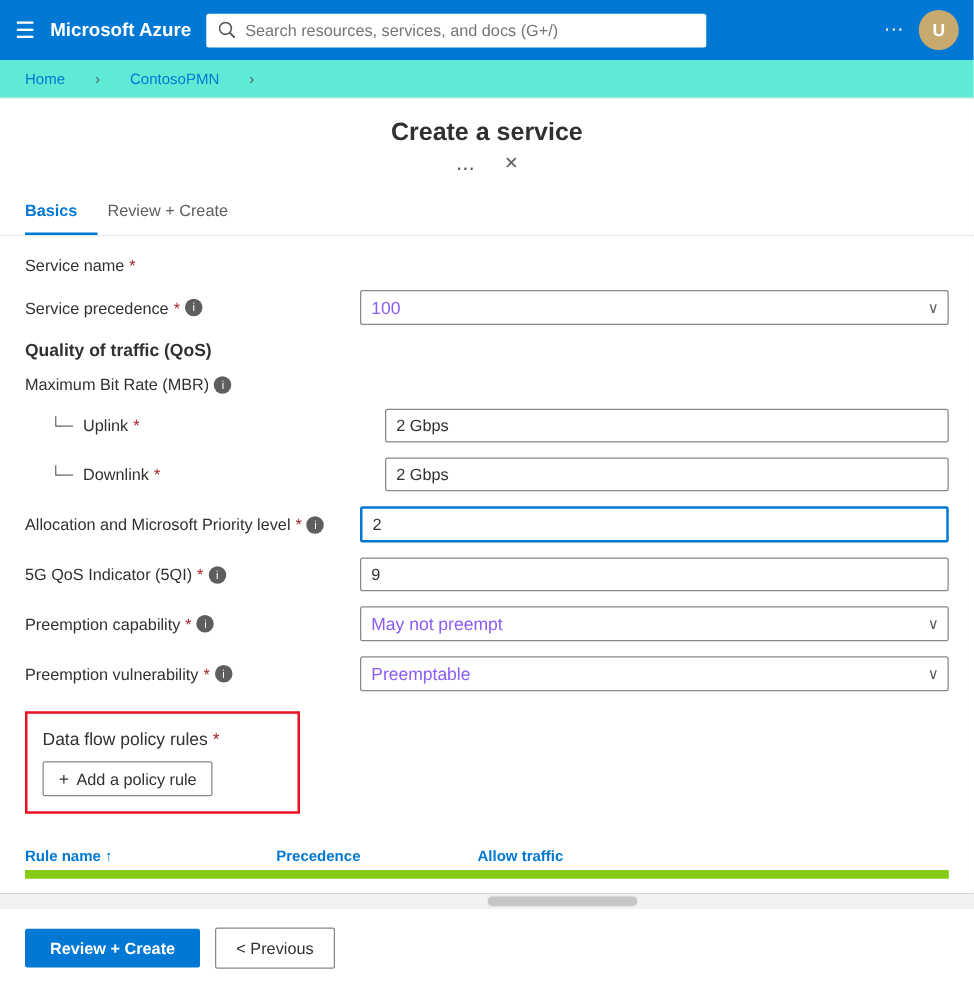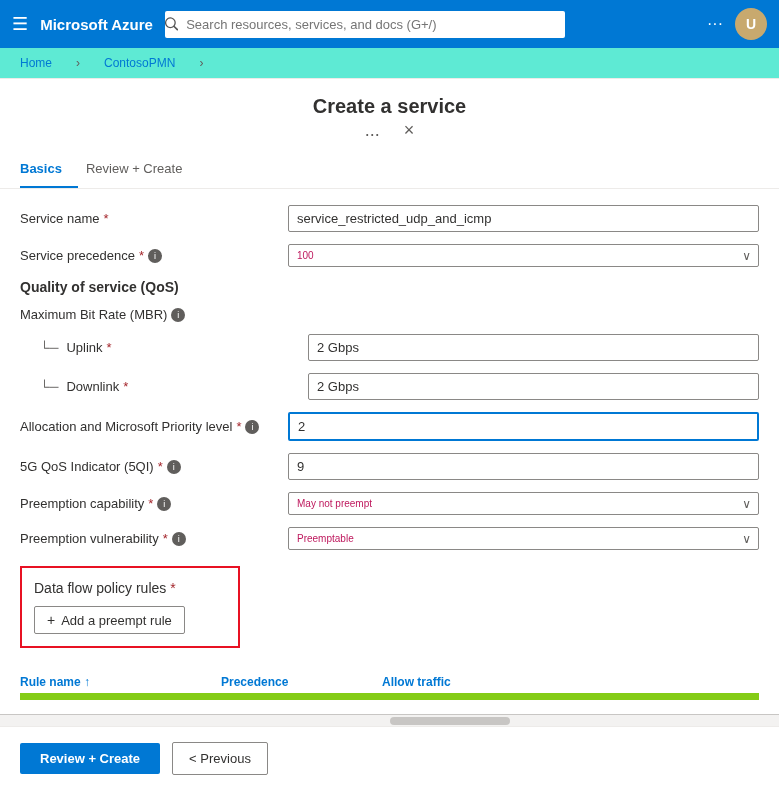--- a/index.html
+++ b/index.html
@@ -15,21 +15,21 @@
       gap: 12px;
     }
     .nav-hamburger { color: white; font-size: 18px; cursor: pointer; }
     .nav-title { color: white; font-weight: 600; font-size: 15px; flex: 0 0 auto; }
     .nav-search {
       flex: 1;
       max-width: 400px;
       background: white;
       border: none;
       border-radius: 2px;
-      padding: 6px 0;
+      padding: 6px 10px;
       font-size: 13px;
       color: #333;
       display: flex;
       align-items: center;
       gap: 8px;
     }
     .nav-search input {
       border: none;
       outline: none;
       font-size: 13px;
@@ -172,22 +172,22 @@
     }
     .select-wrapper {
       flex: 1;
       position: relative;
     }
     .select-wrapper select {
       width: 100%;
       border: 1px solid #8a8886;
       border-radius: 2px;
       padding: 5px 28px 5px 8px;
-      font-size: 10px;
-      color: #be185d;
+      font-size: 14px;
+      color: #8b5cf6;
       outline: none;
       background: white;
       appearance: none;
       -webkit-appearance: none;
       cursor: pointer;
     }
     .select-wrapper::after {
       content: '∨';
       position: absolute;
       right: 8px;
@@ -356,37 +356,36 @@
     <div class="tab">Review + Create</div>
   </div>
 
   <div class="form-content">
 
     <div class="form-row">
       <div class="form-label">
         <span>Service name</span>
         <span class="required"> *</span>
       </div>
-      <input class="form-input" type="text" value="service_restricted_udp_and_icmp" style="">
     </div>
 
     <div class="form-row">
       <div class="form-label">
         <span>Service precedence</span>
         <span class="required"> *</span>
         <span class="info-icon">i</span>
       </div>
       <div class="select-wrapper">
         <select>
           <option>100</option>
         </select>
       </div>
     </div>
 
-    <div class="section-title">Quality of service (QoS)</div>
+    <div class="section-title">Quality of traffic (QoS)</div>
 
     <div class="form-row">
       <div class="form-label">
         <span>Maximum Bit Rate (MBR)</span>
         <span class="info-icon">i</span>
       </div>
     </div>
 
     <div class="form-row indent-row">
       <div class="form-label">
@@ -451,21 +450,21 @@
     </div>
 
     <div style="margin-top: 16px;">
       <div class="policy-rules-section">
         <div class="policy-rules-title">
           <span>Data flow policy rules</span>
           <span class="required-star"> *</span>
         </div>
         <button class="add-policy-btn">
           <span class="plus-icon">+</span>
-          <span>Add a preempt rule</span>
+          <span>Add a policy rule</span>
         </button>
       </div>
 
       
       <div class="table-header">
         <div class="th th-rule">Rule name ↑</div>
         <div class="th th-precedence">Precedence</div>
         <div class="th th-traffic">Allow traffic</div>
       </div>
     </div>

